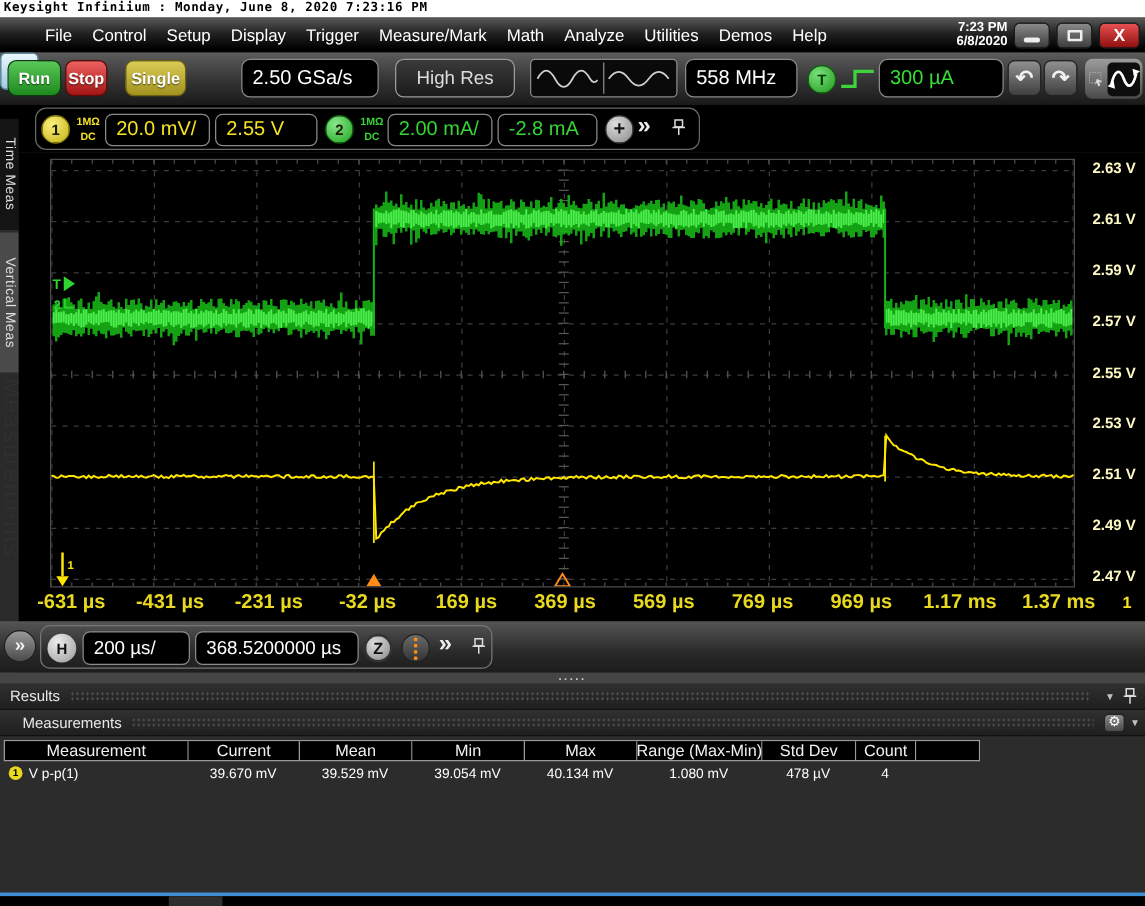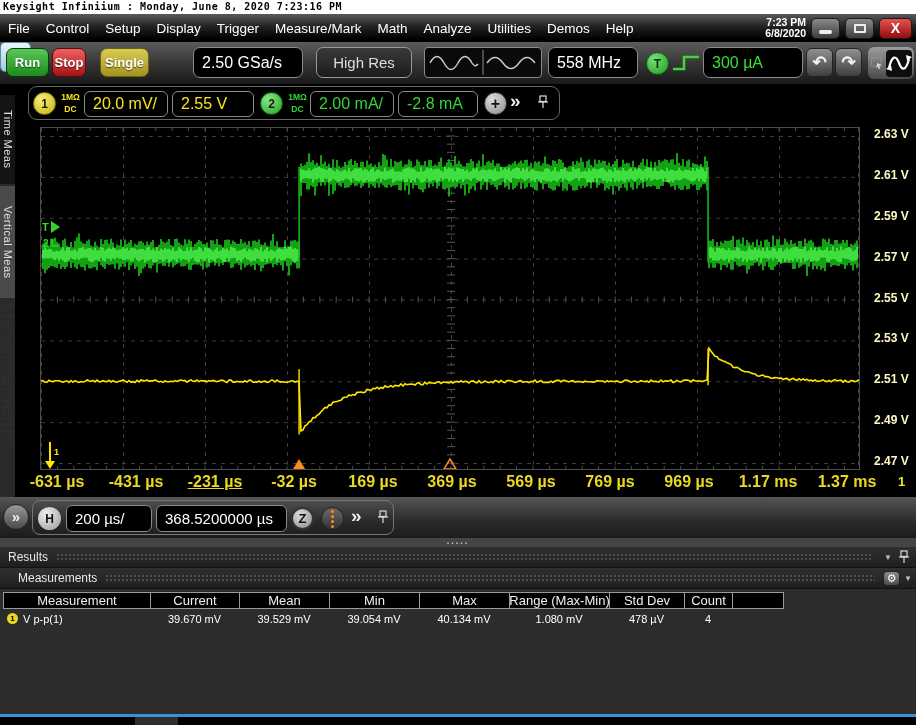--- a/index.html
+++ b/index.html
@@ -136,21 +136,21 @@
   #taskbtn{position:absolute;left:135px;top:0;width:43px;height:8px;background:#2e2e2e;}
 </style>
 </head>
 <body>
 
 <div id="page">
 
   <div id="titlebar">Keysight Infiniium : Monday, June 8, 2020 7:23:16 PM</div>
 
   <div id="menubar">
-    <div id="menu-items" style="display:flex;align-items:center;">
+    <div id="menu-items" style="display:flex;align-items:center;padding-left:28px;">
         <span class="menu-item">File</span>
         <span class="menu-item">Control</span>
         <span class="menu-item">Setup</span>
         <span class="menu-item">Display</span>
         <span class="menu-item">Trigger</span>
         <span class="menu-item">Measure/Mark</span>
         <span class="menu-item">Math</span>
         <span class="menu-item">Analyze</span>
         <span class="menu-item">Utilities</span>
         <span class="menu-item">Demos</span>
@@ -483,21 +483,21 @@
       <div class="ylab" style="top: 122.625px;">2.57 V</div>
       <div class="ylab" style="top: 163.5px;">2.55 V</div>
       <div class="ylab" style="top: 204.375px;">2.53 V</div>
       <div class="ylab" style="top: 245.25px;">2.51 V</div>
       <div class="ylab" style="top: 286.125px;">2.49 V</div>
       <div class="ylab" style="top: 327px;">2.47 V</div>
     </div>
   <div id="xlabels">
       <div class="xlab" style="left: 0px;">-631 µs</div>
       <div class="xlab" style="left: 79px;">-431 µs</div>
-      <div class="xlab" style="left: 158px; text-decoration: underline;">-231 µs</div>
+      <div class="xlab" style="left: 158px;">-231 µs</div>
       <div class="xlab" style="left: 237px;">-32 µs</div>
       <div class="xlab" style="left: 316px;">169 µs</div>
       <div class="xlab" style="left: 395px;">369 µs</div>
       <div class="xlab" style="left: 474px;">569 µs</div>
       <div class="xlab" style="left: 553px;">769 µs</div>
       <div class="xlab" style="left: 632px;">969 µs</div>
       <div class="xlab" style="left: 711px;">1.17 ms</div>
       <div class="xlab" style="left: 790px;">1.37 ms</div>
     </div>
   <div id="right-chan-tag">1</div>

